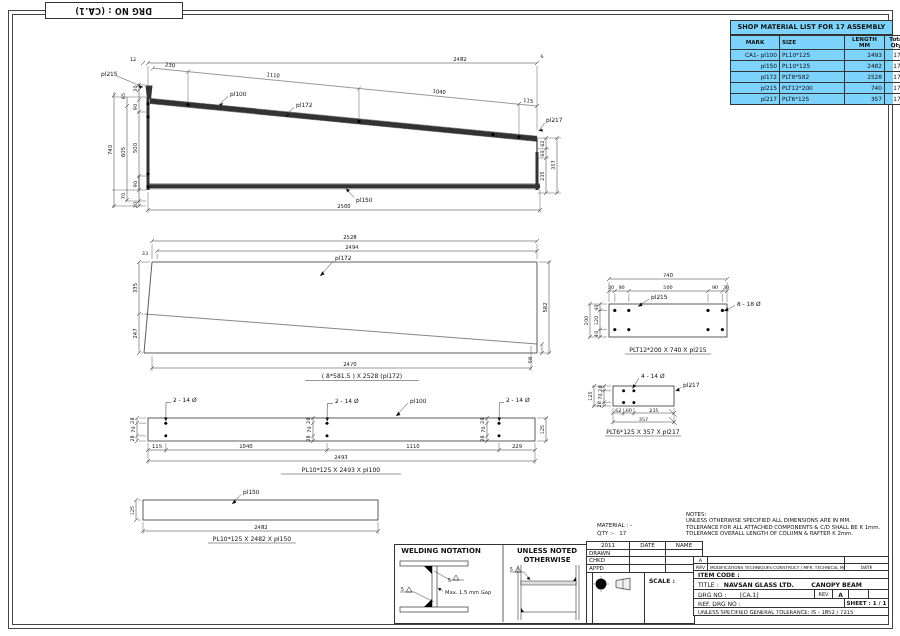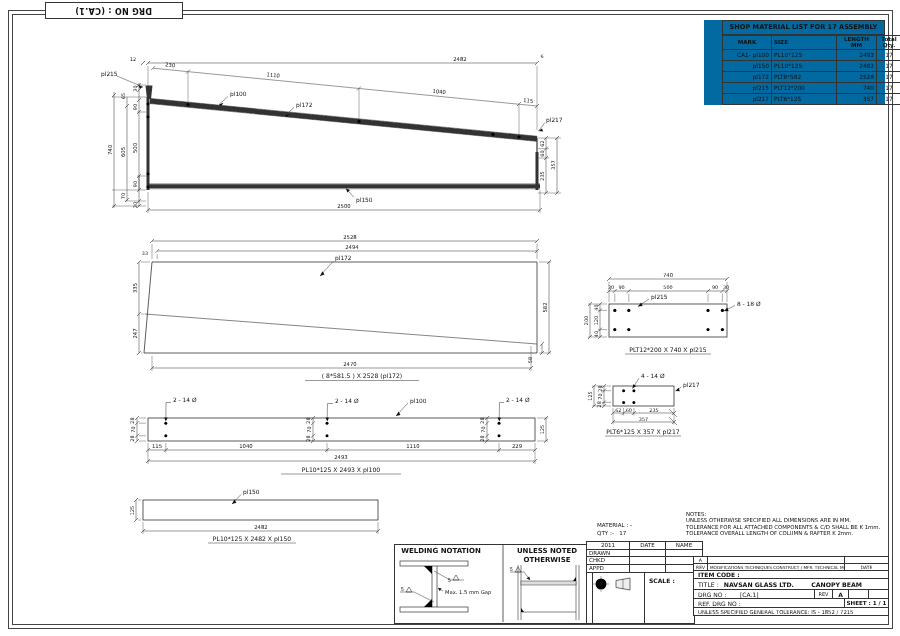--- a/index.html
+++ b/index.html
@@ -4,21 +4,21 @@
 <style>
   html,body{margin:0;padding:0;background:#f2f2f2;}
   #sheet{position:relative;width:900px;height:636px;background:#fff;overflow:hidden;
          font-family:"DejaVu Sans","Liberation Sans",sans-serif;color:#111;}
   .border-outer{position:absolute;left:8px;top:10px;width:883px;height:617px;border:1px solid #444;}
   .border-inner{position:absolute;left:12px;top:14px;width:875px;height:609px;border:1px solid #444;}
   .drg-flag{position:absolute;left:45px;top:2px;width:136px;height:15px;border:1px solid #333;
             background:#fff;z-index:5;display:flex;align-items:center;justify-content:center;}
   .drg-flag span{transform:rotate(180deg);font-size:8px;font-weight:600;letter-spacing:.3px;white-space:nowrap;}
   
-  .ml{position:absolute;left:704px;top:20px;width:163px;z-index:4;background:#0369a1;padding-left:18px;}
+  .ml{position:absolute;left:730px;top:20px;width:163px;z-index:4;background:#7dd3fc;}
   .ml-title{border:1px solid #333;height:13px;line-height:13px;text-align:center;font-weight:bold;font-size:6.6px;}
   .ml table{border-collapse:collapse;width:163px;table-layout:fixed;margin-top:0px;}
   .ml th,.ml td{border:1px solid #333;font-size:5.8px;padding:0 2px;height:10px;overflow:hidden;white-space:nowrap;}
   .ml th{font-size:5.6px;font-weight:bold;height:13px;line-height:1.0;}
   .c0{width:44px;} .c1{width:60px;} .c2{width:35px;} .c3{width:20px;}
   .tr-r{text-align:right;} .tr-c{text-align:center;} .tr-l{text-align:left;}
   svg{position:absolute;}
   svg text{font-family:"DejaVu Sans","Liberation Sans",sans-serif;fill:#111;}
   .dim{font-size:5.3px;} .dims{font-size:4.9px;} .lbl{font-size:5.9px;} .cap{font-size:6.1px;}
   line,polyline,path,rect.o,polygon.o{stroke:#333;fill:none;}

